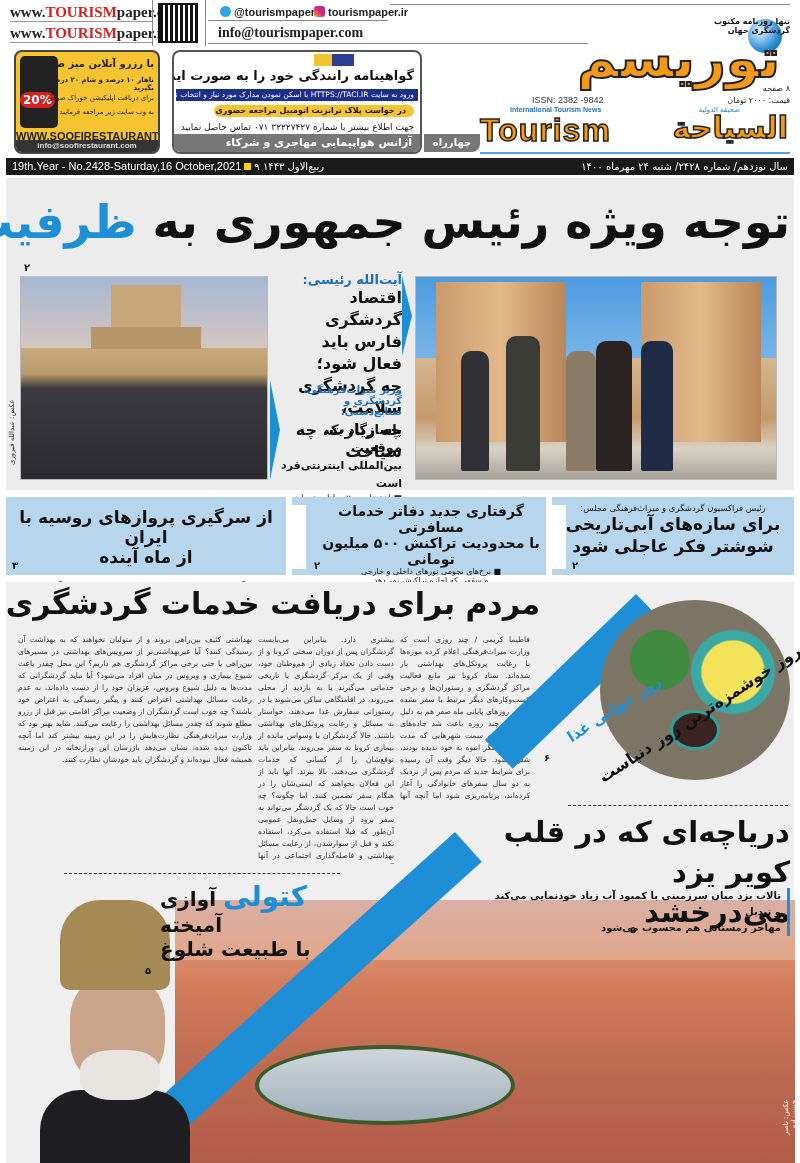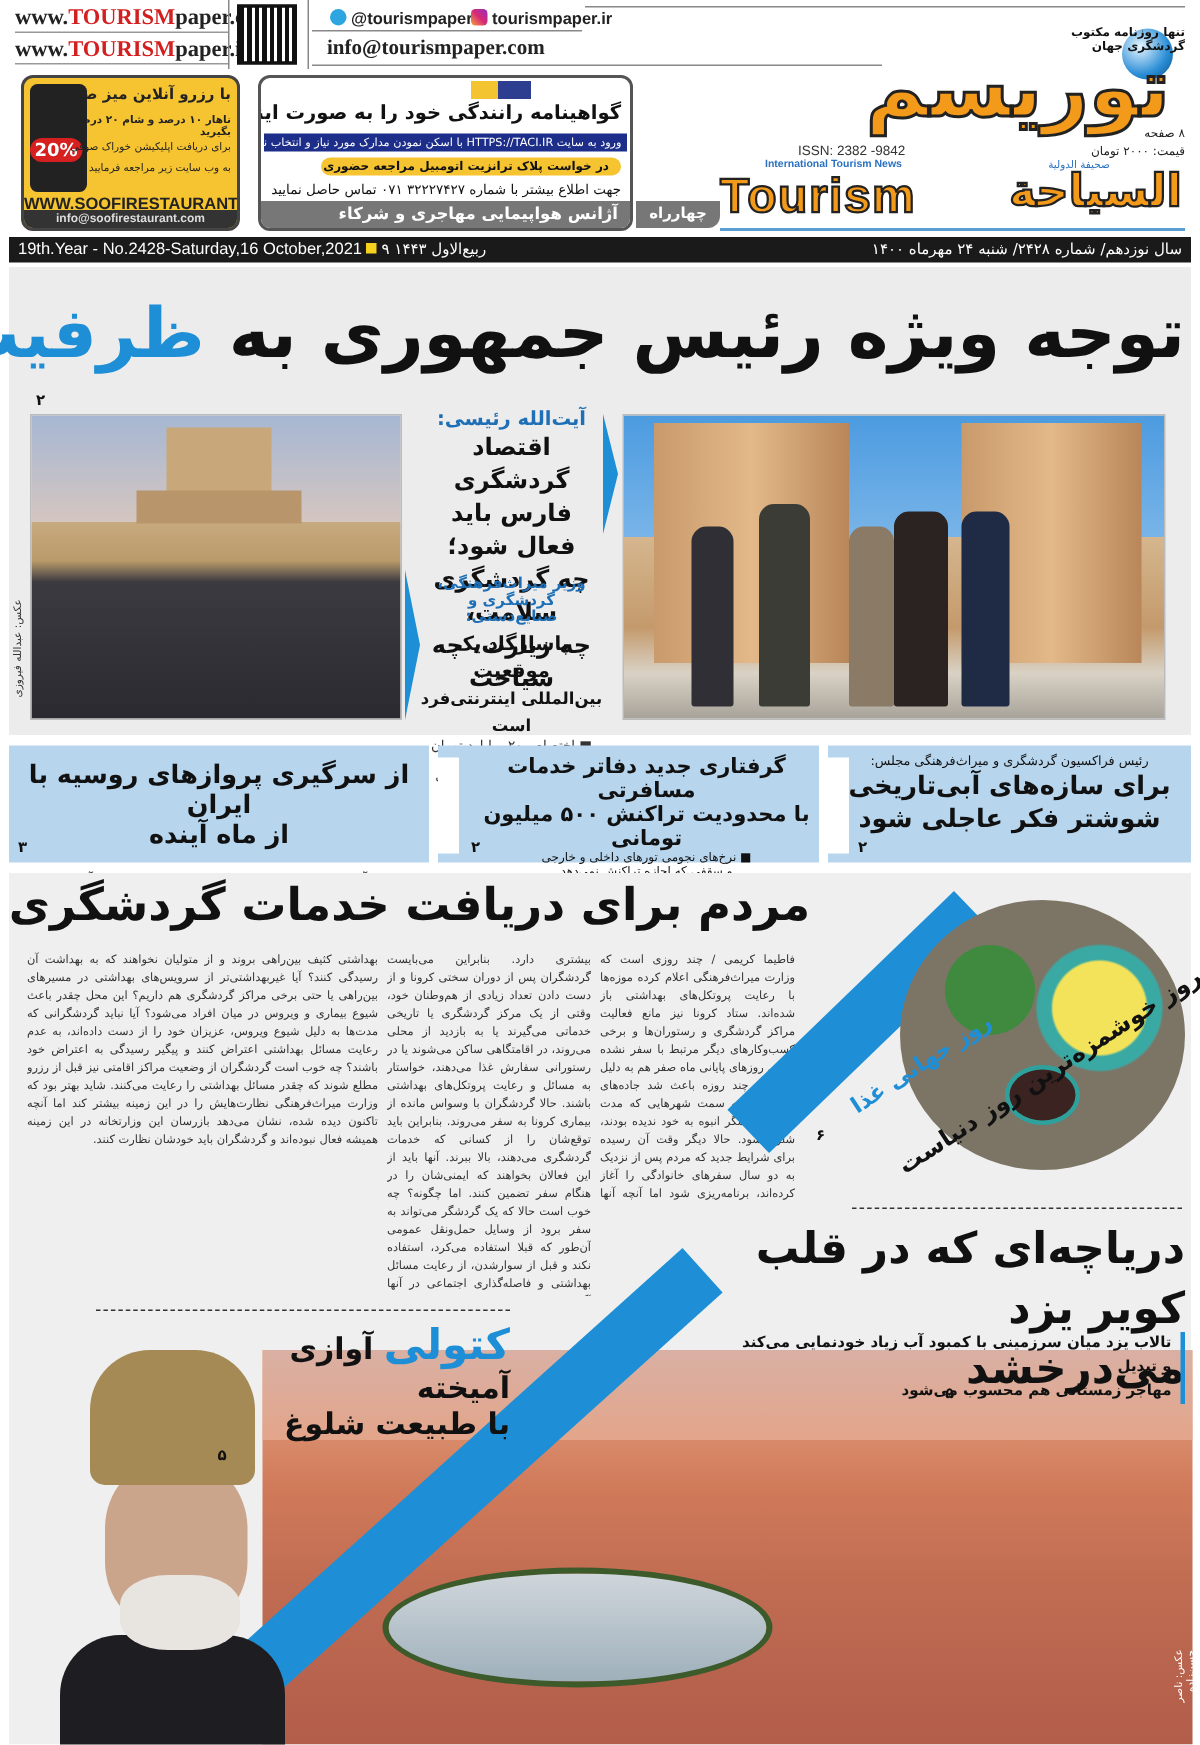--- a/index.html
+++ b/index.html
@@ -46,21 +46,21 @@
 .headline{left:10px;top:180px;width:780px;height:84px;font-size:46px;font-weight:bold;direction:rtl;text-align:center;line-height:84px;letter-spacing:-1px;white-space:nowrap}
 .headline .blue{color:#1e8fd6}
 .pg{font-size:10px;font-weight:bold}
 .photo1{left:415px;top:276px;width:362px;height:204px;border:1px solid #bbb;background:linear-gradient(180deg,#4c9be0 0%,#78b4e8 40%,#d5b68e 40%,#c49a6c 70%,#d9d2c5 85%,#a8a39a 100%);overflow:hidden}
 .photo1 .pillar{position:absolute;background:linear-gradient(90deg,#c99a6b,#e3b98a,#b88659);top:5px;height:160px}
 .photo1 .person{position:absolute;bottom:8px;background:#2f2f35;border-radius:10px 10px 2px 2px}
 .photo2{left:20px;top:276px;width:248px;height:204px;border:1px solid #bbb;background:linear-gradient(180deg,#a6b7d3 0%,#d4c6c0 35%,#c8aa80 35%,#b99a6a 48%,#3a3a40 55%,#2a2a30 100%);overflow:hidden}
 .photo2 .tomb{position:absolute;left:90px;top:8px;width:70px;height:44px;background:#c8a77b}
 .photo2 .tombbase{position:absolute;left:70px;top:50px;width:110px;height:22px;background:#b8956a}
 .credit{writing-mode:vertical-rl;transform:rotate(180deg);font-size:7px;color:#333;direction:rtl}
-.quote{direction:rtl;text-align:center}
+.quote{direction:rtl;text-align:right}
 .quote .by{color:#1e6fb6;font-weight:bold;font-size:13px}
 .quote .big{font-weight:bold;font-size:16px;line-height:22px}
 .quote .sm{font-size:9px;color:#333}
 .chev{width:0;height:0;border-top:40px solid transparent;border-bottom:40px solid transparent;border-left:10px solid #1e8fd6}
 
 .bluebox{top:497px;height:78px;background:#b7d6ee}
 .bluebox .t{direction:rtl;text-align:center;font-weight:bold}
 .sep{top:505px;width:14px;height:64px;background:#fff}
 
 .mainhead{left:20px;top:586px;width:520px;height:40px;font-size:30px;font-weight:bold;direction:rtl;text-align:center;white-space:nowrap;letter-spacing:-1px}
@@ -69,21 +69,21 @@
 .plate{left:600px;top:600px;width:190px;height:180px;border-radius:50%;background:radial-gradient(circle at 70% 40%,#f3e35a 0 18%,#3aa9a4 19% 24%,#7c7566 25% 100%)}
 .plate .greens{position:absolute;left:30px;top:30px;width:60px;height:60px;border-radius:50%;background:#3f8a3f}
 .plate .stew{position:absolute;left:70px;top:110px;width:50px;height:40px;border-radius:50%;background:#3a2320;border:3px solid #2fa19c}
 .food{direction:rtl;font-weight:bold;transform:rotate(-33deg);transform-origin:center;white-space:nowrap}
 .dotted{border-top:1px dashed #333}
 .desert{left:175px;top:900px;width:620px;height:263px;background:linear-gradient(180deg,#e6a886 0%,#d07a5a 35%,#c06c52 60%,#b25c4a 100%);overflow:hidden}
 .desert .lake{position:absolute;left:80px;top:145px;width:260px;height:80px;border-radius:50%;background:linear-gradient(180deg,#cfd6db,#9fb0bb);border:4px solid #3d5a2b}
 .desert .sky{position:absolute;left:0;top:0;width:100%;height:60px;background:linear-gradient(180deg,#d9b0a4,#e3a58a)}
 .yazd-h{direction:rtl;text-align:right;font-weight:bold;font-size:29px;line-height:40px}
 .yazd-p{direction:rtl;text-align:right;font-size:10px;font-weight:bold;line-height:16px;border-right:3px solid #1e8fd6;padding-right:6px}
-.kotoli{direction:rtl;text-align:right}
+.kotoli{direction:rtl;text-align:left}
 .kotoli .k{color:#1e8fd6;font-size:28px;font-weight:bold}
 .kotoli .s{font-size:20px;font-weight:bold}
 .man{left:40px;top:900px;width:150px;height:263px}
 .man .hat{position:absolute;left:20px;top:0;width:110px;height:90px;background:#a68a55;border-radius:40px 40px 10px 10px}
 .man .face{position:absolute;left:30px;top:75px;width:95px;height:110px;background:#caa58b;border-radius:40%}
 .man .beard{position:absolute;left:40px;top:150px;width:80px;height:50px;background:#e8e4df;border-radius:40%}
 .man .coat{position:absolute;left:0;top:190px;width:150px;height:80px;background:#1e1d22;border-radius:40px 40px 0 0}
 </style>
 </head>
 <body>

